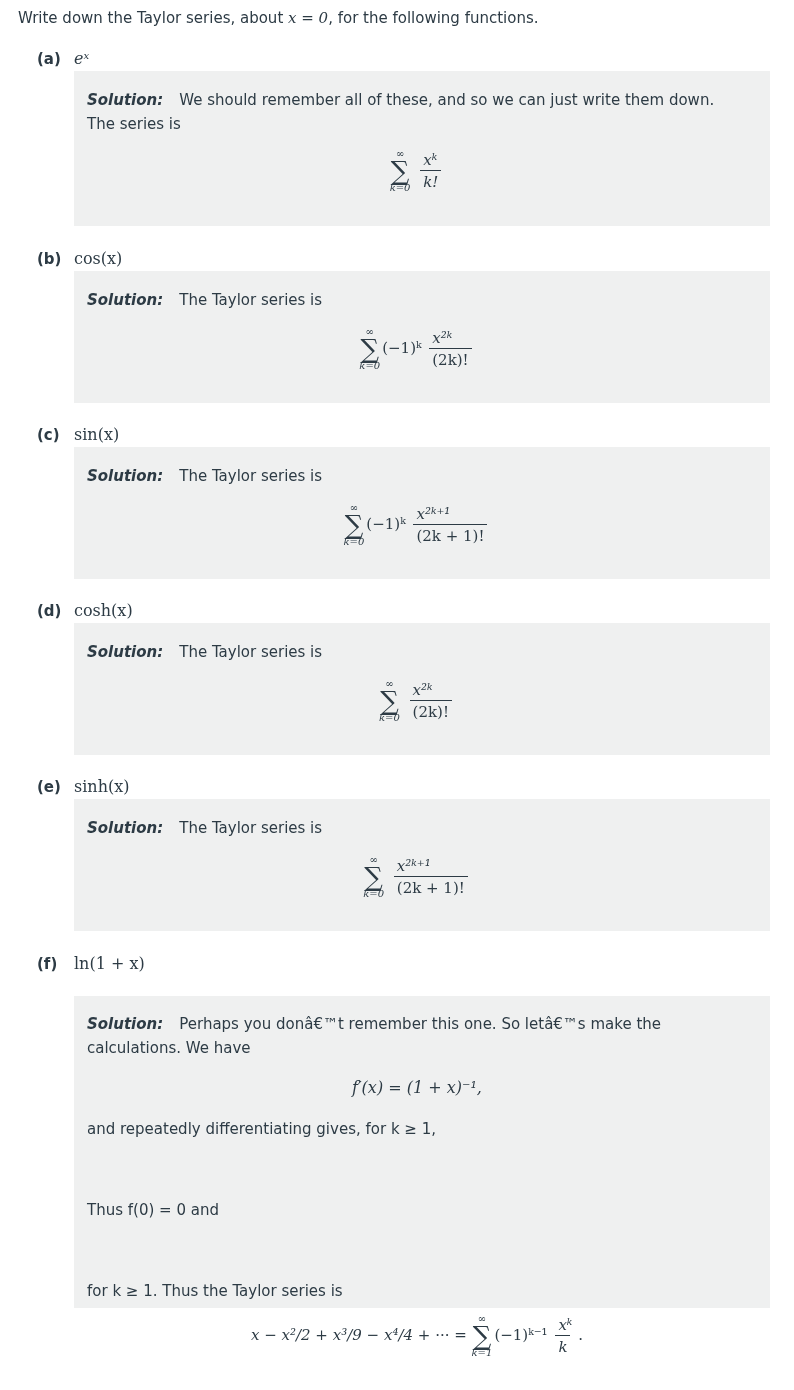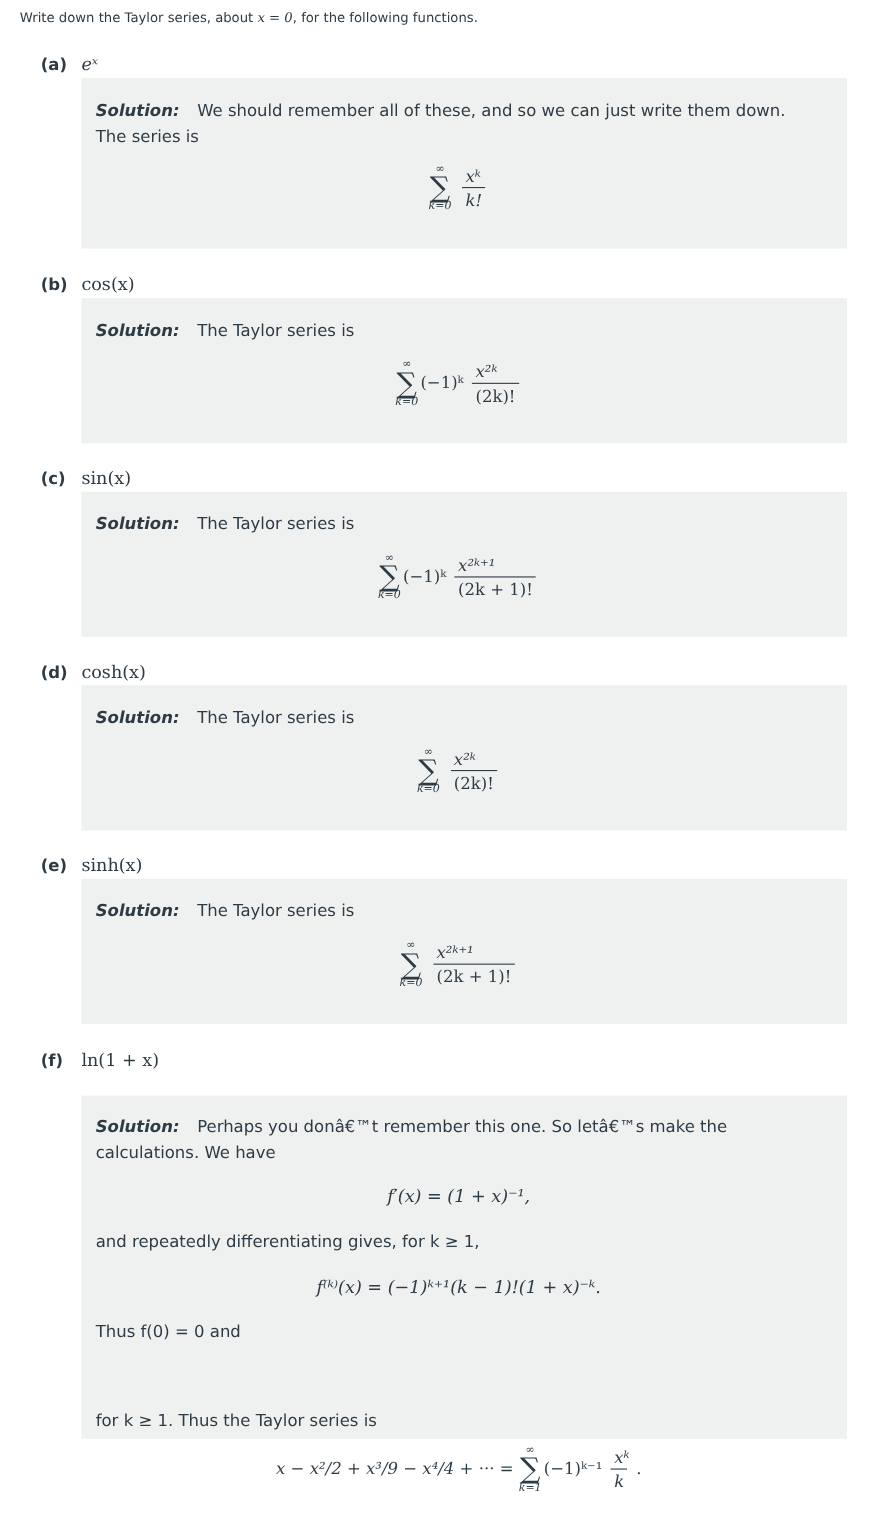--- a/index.html
+++ b/index.html
@@ -2,21 +2,21 @@
 <html><head>
 <meta charset="utf-8">
 <style>
   html, body { margin: 0; padding: 0; background: #ffffff; }
   body {
     width: 794px; height: 1390px; position: relative; overflow: hidden;
     font-family: "DejaVu Sans", sans-serif; color: #2d3b45; font-size: 15px;
   }
   .m { font-family: "DejaVu Serif", serif; font-style: italic; }
   .r { font-family: "DejaVu Serif", serif; font-style: normal; }
-  .intro { position: absolute; left: 18px; top: 9px; font-size: 12px; white-space: nowrap; }
+  .intro { position: absolute; left: 18px; top: 9px; font-size: 15px; white-space: nowrap; }
   .plabel { position: absolute; left: 37px; font-weight: bold; font-size: 15px; }
   .pfunc { position: absolute; left: 74px; font-size: 16px; }
   .box {
     position: absolute; left: 74px; width: 686px; background: #eff0f0; padding-left: 10px;
   }
   .sol { position: absolute; left: 13px; font-size: 15px; line-height: 24px; width: 655px; }
   .sol b { font-style: italic; font-weight: bold; margin-right: 16px; }
   .eq { position: absolute; left: 0; width: 686px; text-align: center; font-family: "DejaVu Serif", serif; }
   .sum { display: inline-flex; flex-direction: column; align-items: center; vertical-align: middle; line-height: 1; margin-right: 2px; }
   .sum .lim { font-size: 10px; font-style: italic; color: #2d3b45; }
@@ -117,21 +117,20 @@
       </span>
   </div>
 </div>
 
 <div class="plabel" style="top:955px">(f)</div>
 <div class="pfunc r" style="top:954px">ln(1 + x)</div>
 <div class="box" style="top:996px;height:312px">
   <div class="sol" style="top:16px"><b>Solution:</b><span>Perhaps you donâ€™t remember this one. So letâ€™s make the calculations. We have</span></div>
   <div class="eq m" style="top:82px;font-size:16px">f′(x) = (1 + x)⁻¹,</div>
   <div class="txt" style="top:124px">and repeatedly differentiating gives, for k ≥ 1,</div>
-  <div class="eq m" style="top:164px;font-size:16px">f⁽ᵏ⁾(x) = (−1)ᵏ⁺¹(k − 1)!(1 + x)⁻ᵏ.</div>
   <div class="txt" style="top:205px">Thus f(0) = 0 and</div>
   <div class="txt" style="top:286px">for k ≥ 1. Thus the Taylor series is</div>
   <div class="eq" style="top:318px">
     <span class="m">x</span>
     <span>−</span>
     <span class="m">x²/2</span>
     <span>+</span>
     <span class="m">x³/9</span>
     <span>−</span>
     <span class="m">x⁴/4</span>

